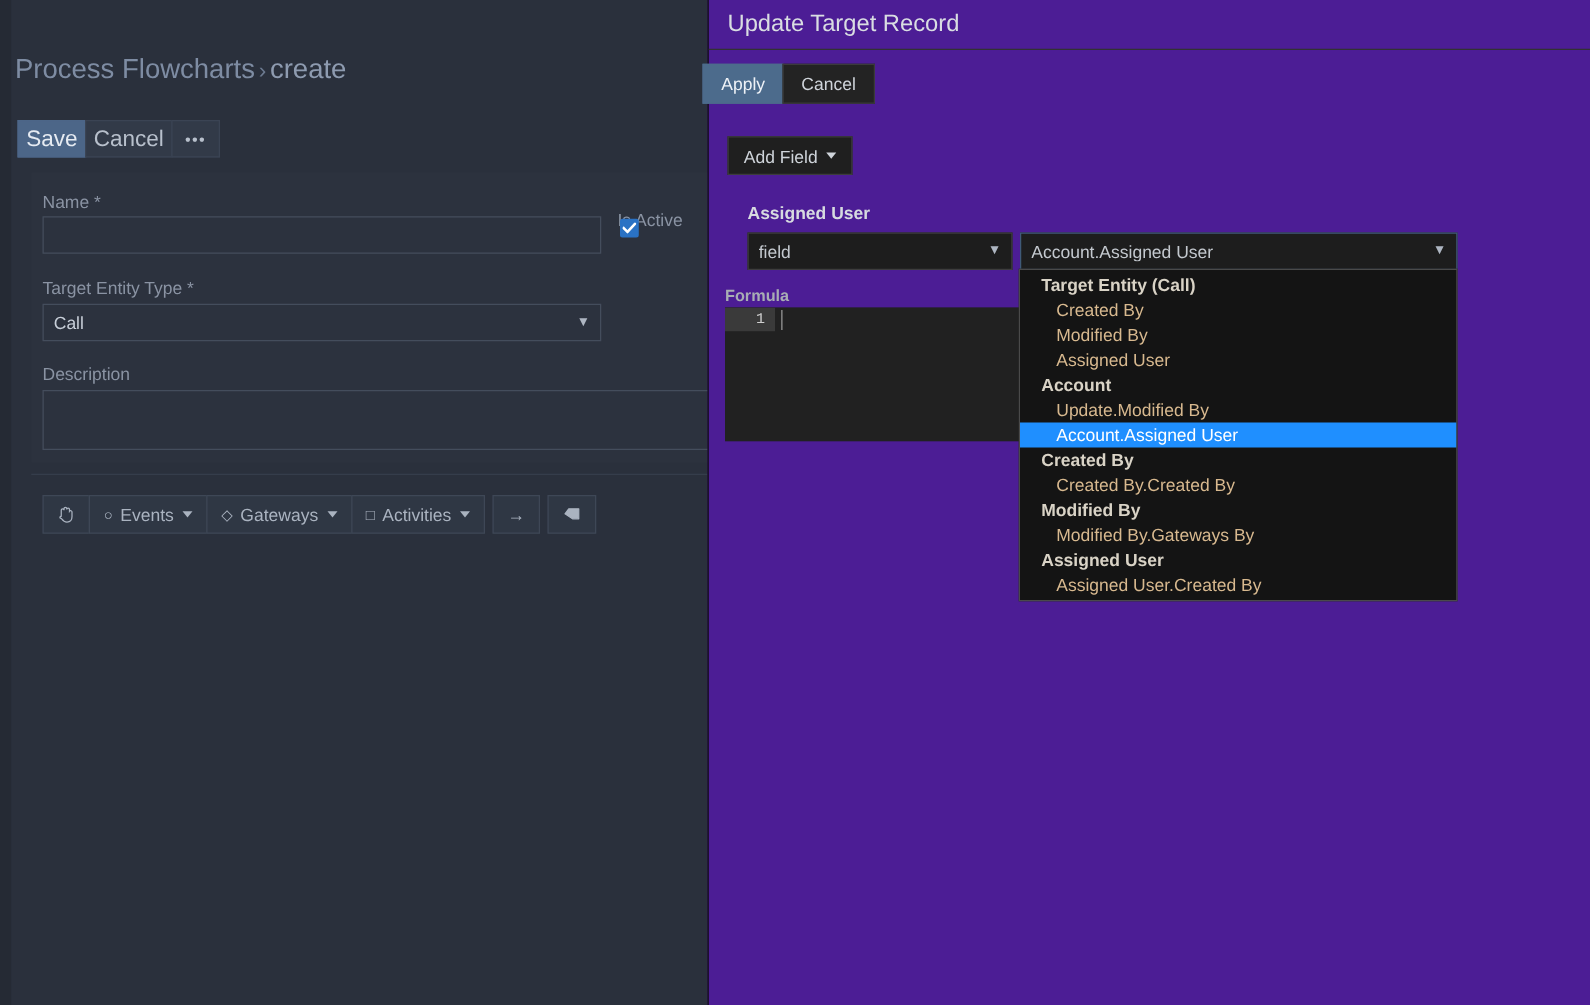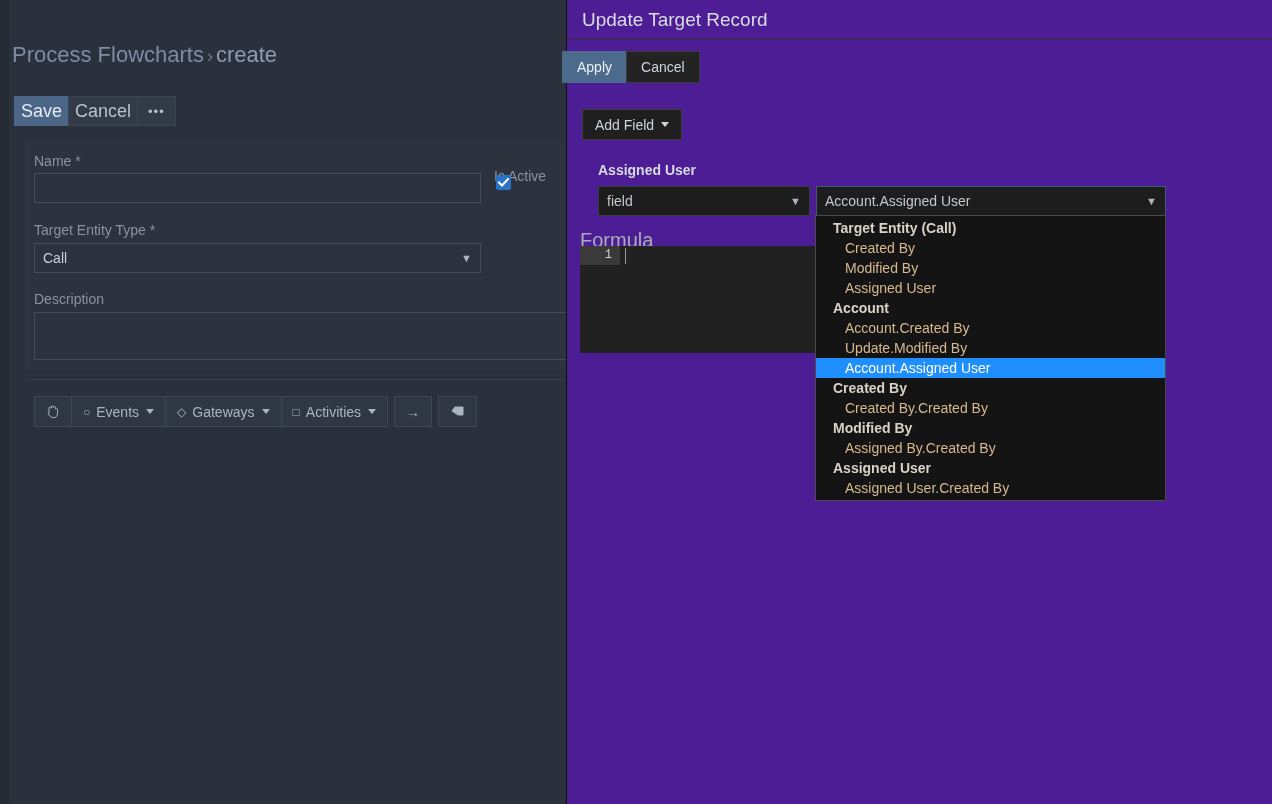--- a/index.html
+++ b/index.html
@@ -154,21 +154,21 @@
 
   .sel-dark {
     background: #1d1d1d; border: 1px solid #3d3d3d; height: 30px;
     color: #c4c9cf; font-size: 14px; padding: 0 8px;
     font-family: "Liberation Sans", sans-serif; outline: none;
     -webkit-appearance: none; appearance: none;
   }
   .sel-dark.focused { border-color: #3f5a77; }
 
   .formula-label {
-    position: absolute; left: 580px; top: 229px; font-size: 20px; color: #a8adb4;
+    position: absolute; left: 580px; top: 229px; font-size: 13px; color: #a8adb4; font-weight: bold;
   }
   .code-editor {
     position: absolute; left: 580px; top: 246px; width: 240px; height: 107px;
     background: #212121; display: flex; overflow: hidden;
   }
   .code-gutter {
     width: 40px; background: #212121; position: relative;
   }
   .gutter-line {
     height: 19px; background: #3a3a3a; color: #cfcfcf; font-size: 12px;
@@ -321,24 +321,23 @@
       <div class="code-caret"></div>
     </div>
   </div>
 
   <div class="dropdown" id="dropdown-list">
       <div class="dd-item group">Target Entity (Call)</div>
       <div class="dd-item child">Created By</div>
       <div class="dd-item child">Modified By</div>
       <div class="dd-item child">Assigned User</div>
       <div class="dd-item group">Account</div>
-      <div class="dd-item child">Account.Created By</div>
       <div class="dd-item child">Update.Modified By</div>
       <div class="dd-item child selected">Account.Assigned User</div>
       <div class="dd-item group">Created By</div>
       <div class="dd-item child">Created By.Created By</div>
       <div class="dd-item group">Modified By</div>
-      <div class="dd-item child">Assigned By.Created By</div>
+      <div class="dd-item child">Modified By.Gateways By</div>
       <div class="dd-item group">Assigned User</div>
       <div class="dd-item child">Assigned User.Created By</div>
     </div>
 
 </div>
 
 </body></html>

